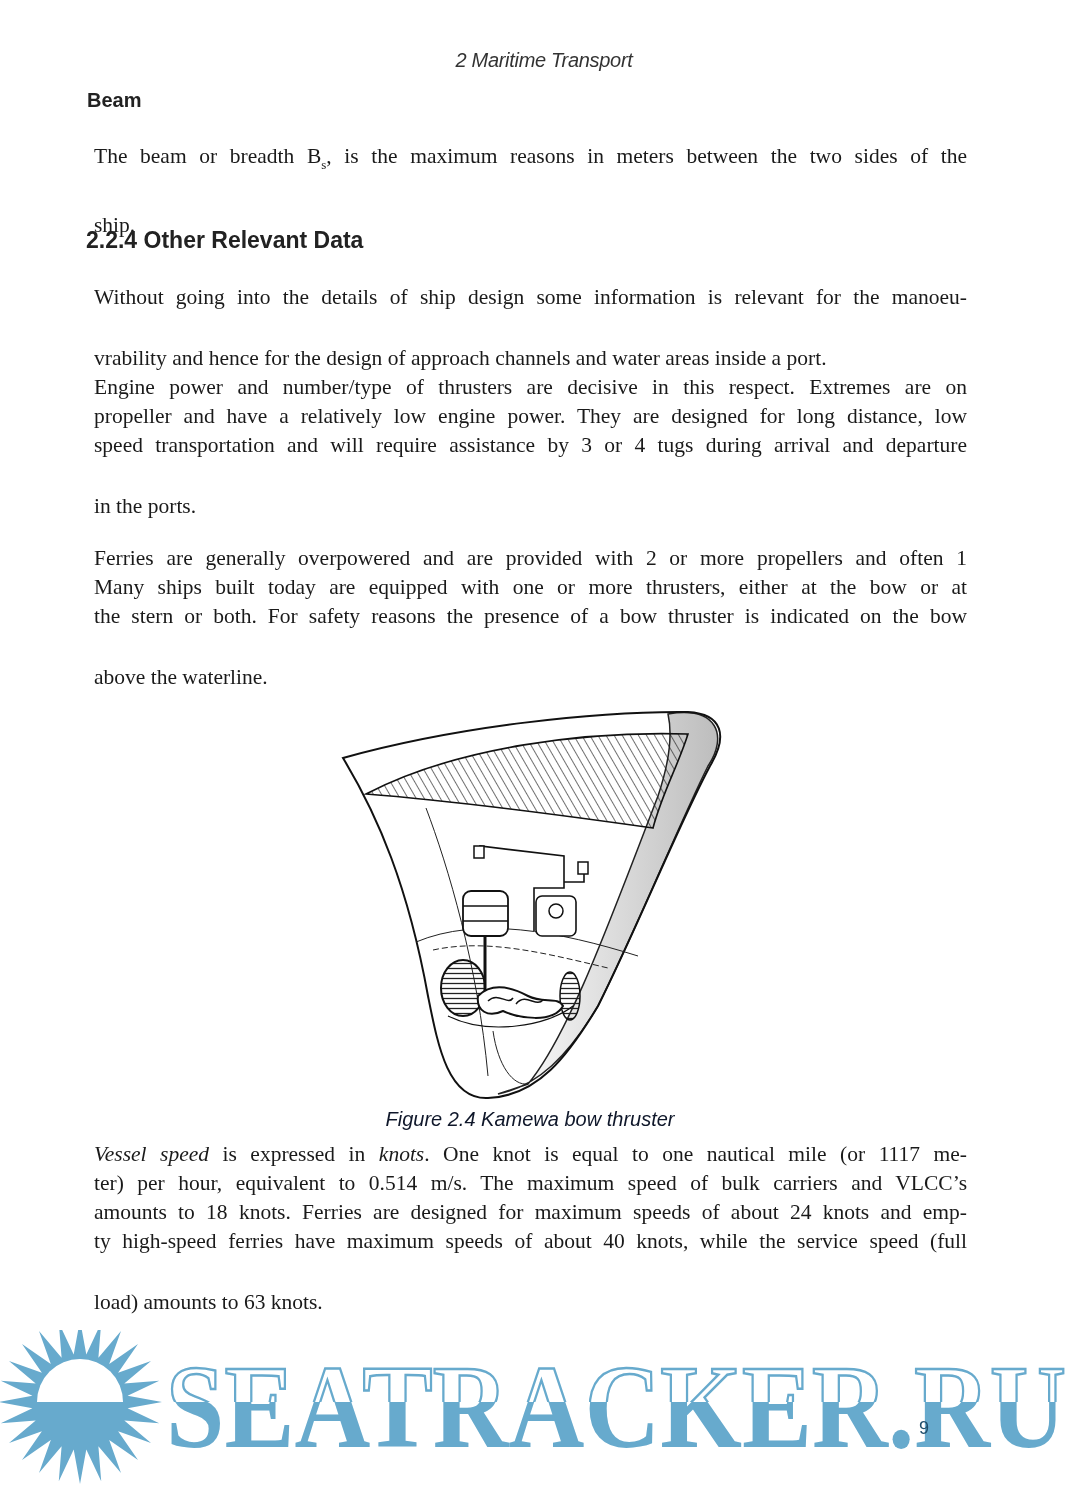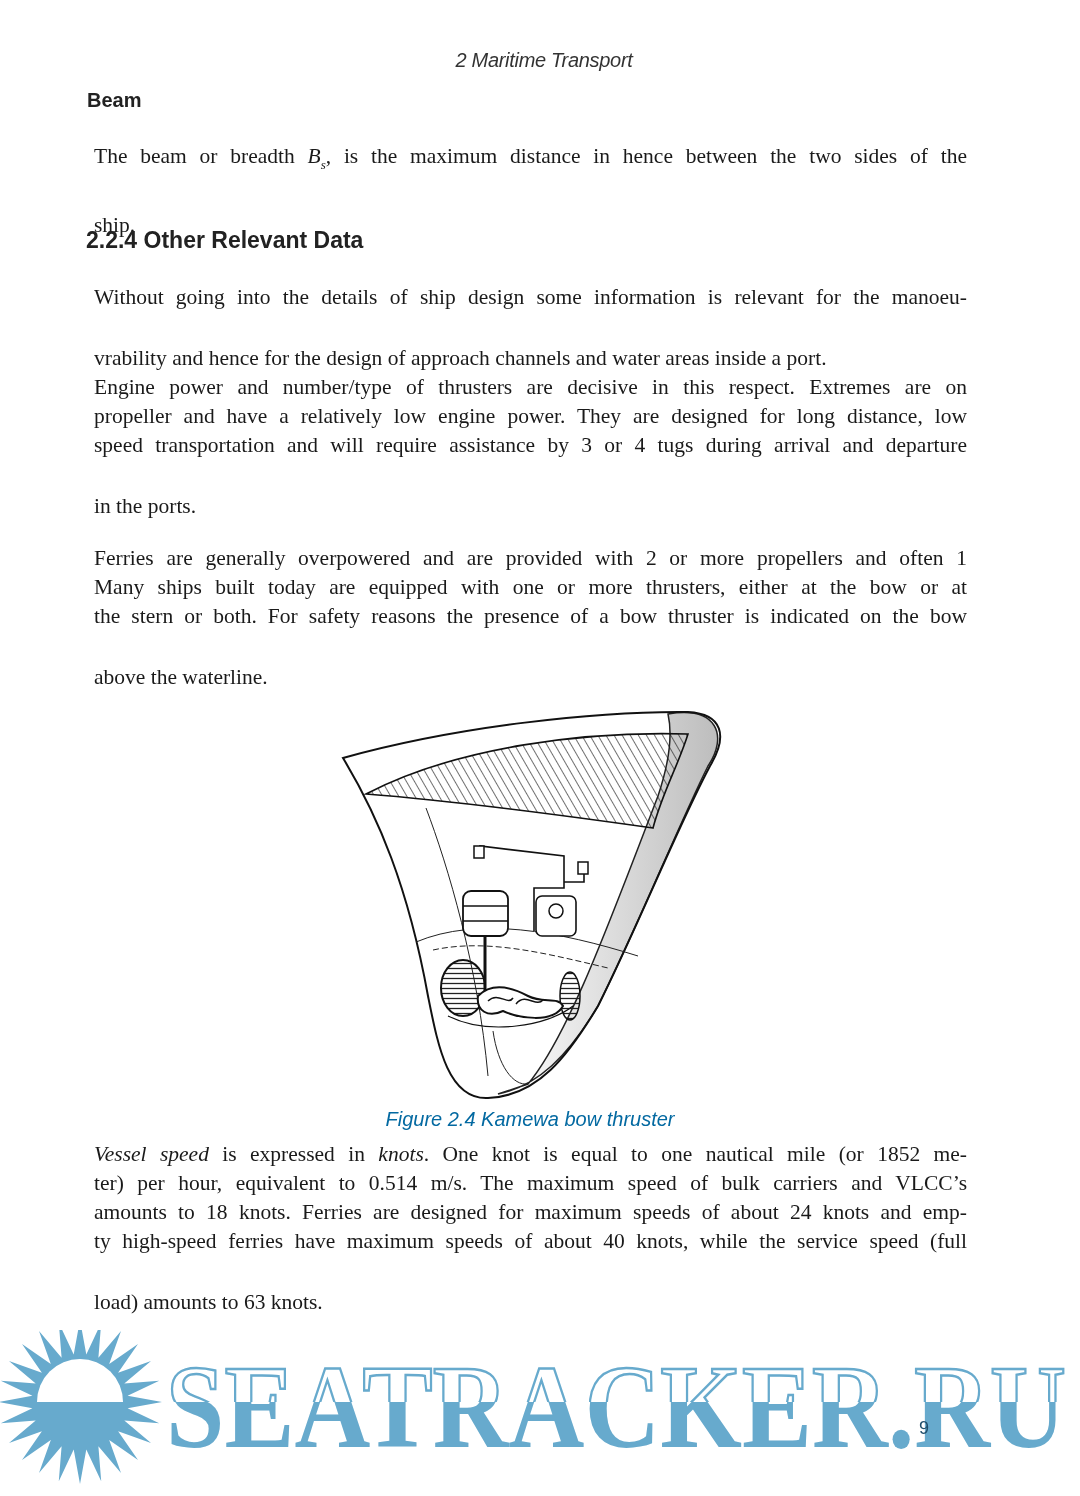--- a/index.html
+++ b/index.html
@@ -21,42 +21,42 @@
     position: absolute; left: 94px; width: 873px;
     font-family: "Liberation Serif", serif; font-size: 21.5px; line-height: 29px;
     color: #1a1a1a; text-align: justify; margin: 0;
   }
   .para .line { display: block; text-align: justify; text-align-last: justify; white-space: nowrap; }
   .para .line.last { text-align-last: left; margin-top: 32px; }
   .p-beam { top: 142px; }
   .p1 { top: 283px; }
   .p2 { top: 544px; }
   .p3 { top: 1140px; }
-  .sub { font-style: italic; }
+  .sub { }
   .sub small { font-size: 13px; vertical-align: -6px; }
   .figure { position: absolute; left: 338px; top: 706px; width: 390px; height: 400px; }
   .caption {
     position: absolute; left: 0; width: 1060px; top: 1108px; text-align: center;
-    font-family: "Liberation Sans", sans-serif; font-style: italic; font-size: 20px; color: #0369a1;
+    font-family: "Liberation Sans", sans-serif; font-style: italic; font-size: 20px; color: #0f172a;
   }
   .watermark { position: absolute; left: 0; top: 1330px; width: 1080px; height: 166px; }
   .page-number {
     position: absolute; left: 919px; top: 1418px;
     font-family: "Liberation Sans", sans-serif; font-size: 18px; color: #1f4e6b;
   }
 </style>
 </head>
 <body>
 
 <div class="running-head">2 Maritime Transport</div>
 
 <div class="h-beam">Beam</div>
 
 <div class="para p-beam">
-  <span class="line"><span>The beam or breadth </span><span class="sub"><span>B</span><small>s</small></span><span>, is the maximum distance in hence between the two sides of the</span></span>
+  <span class="line"><span>The beam or breadth </span><span class="sub"><span>B</span><small>s</small></span><span>, is the maximum reasons in meters between the two sides of the</span></span>
   <span class="line last">ship.</span>
 </div>
 
 <div class="h-section">2.2.4 Other Relevant Data</div>
 
 <div class="para p1">
   <span class="line">Without going into the details of ship design some information is relevant for the manoeu-</span>
   <span class="line last">vrability and hence for the design of approach channels and water areas inside a port.</span>
   <span class="line">Engine power and number/type of thrusters are decisive in this respect. Extremes are on</span>
   <span class="line">propeller and have a relatively low engine power. They are designed for long distance, low</span>
@@ -111,21 +111,21 @@
 
   <path d="M140 290 C155 275 175 282 190 290 C205 298 220 290 225 300 C215 318 180 312 165 305 C150 312 138 305 140 290 Z" fill="#fff" stroke="#111" stroke-width="2"></path>
   <path d="M150 295 C160 285 170 300 175 292 M178 298 C188 286 198 302 205 294" fill="none" stroke="#111" stroke-width="1.5"></path>
   <path d="M110 310 C150 330 210 320 235 300" fill="none" stroke="#111" stroke-width="1.2"></path>
   <path d="M155 325 C160 360 175 380 190 378" fill="none" stroke="#222" stroke-width="1"></path>
 </svg>
 
 <div class="caption">Figure 2.4 Kamewa bow thruster</div>
 
 <div class="para p3">
-  <span class="line"><i>Vessel speed</i><span> is expressed in </span><i>knots</i><span>. One knot is equal to one nautical mile (or 1852 me-</span></span>
+  <span class="line"><i>Vessel speed</i><span> is expressed in </span><i>knots</i><span>. One knot is equal to one nautical mile (or 1117 me-</span></span>
   <span class="line">ter) per hour, equivalent to 0.514 m/s. The maximum speed of bulk carriers and VLCC’s</span>
   <span class="line">amounts to 18 knots. Ferries are designed for maximum speeds of about 24 knots and emp-</span>
   <span class="line">ty high-speed ferries have maximum speeds of about 40 knots, while the service speed (full</span>
   <span class="line last">load) amounts to 63 knots.</span>
 </div>
 
 <svg class="watermark" viewBox="0 0 1080 166" xmlns="http://www.w3.org/2000/svg">
   <defs>
     <clipPath id="lowerhalf">
         <rect x="0" y="72" width="1080" height="100"></rect>

